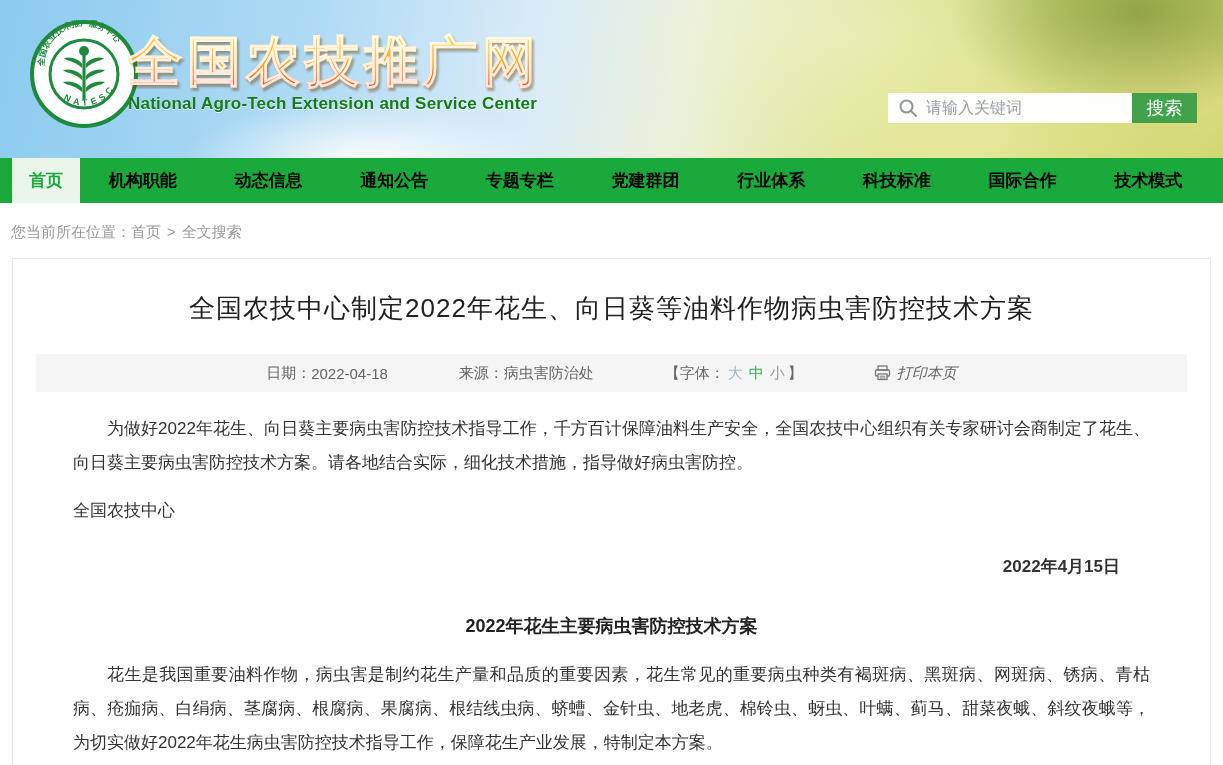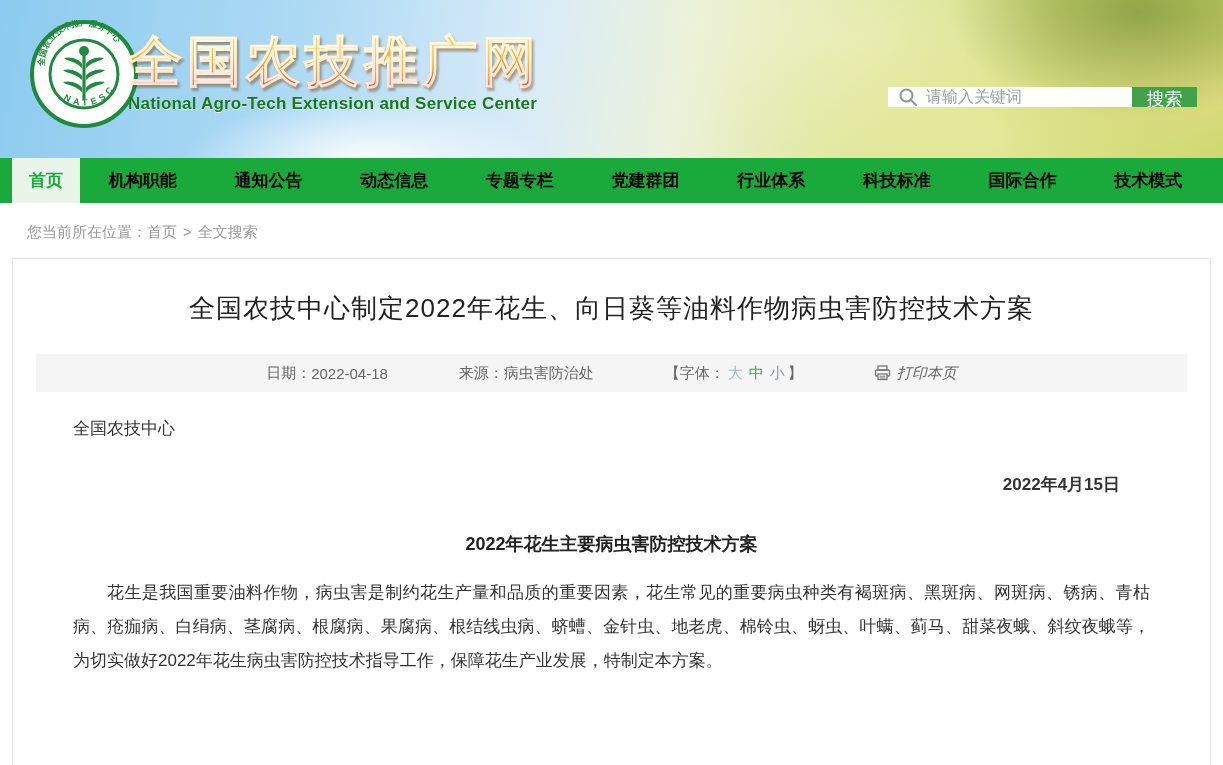--- a/index.html
+++ b/index.html
@@ -25,21 +25,21 @@
     background: linear-gradient(180deg, #ffd84e 8%, #f8a11e 52%, #e9481d 96%);
     -webkit-background-clip: text; background-clip: text;
     color: #f07c1e; -webkit-text-fill-color: transparent;
     -webkit-text-stroke: 1px rgba(255,255,255,.85);
     filter: drop-shadow(2px 3px 1px rgba(110,70,10,.45));
   }
   .site-subtitle {
     margin-top: 2px; font-size: 17px; font-weight: bold; color: #157a18; letter-spacing: .2px;
     text-shadow: 0 1px 0 rgba(255,255,255,.8);
   }
-  .search-box { position: absolute; right: 26px; top: 87px; display: flex; height: 20px; }
+  .search-box { position: absolute; right: 26px; top: 93px; display: flex; height: 30px; }
   .search-input-wrap {
     display: flex; align-items: center; width: 244px; background: rgba(255,255,255,.96);
     padding: 0 10px;
   }
   .search-input-wrap svg { flex: 0 0 auto; }
   .search-input {
     border: 0; outline: none; background: transparent; width: 100%;
     font-size: 16px; color: #444; margin-left: 8px; font-family: inherit;
   }
   .search-input::placeholder { color: #9aa0a6; }
@@ -51,21 +51,21 @@
   
   .main-nav { height: 45px; background: #1aaa3c; }
   .main-nav ul { list-style: none; display: flex; height: 100%; padding: 0 12px; }
   .nav-item {
     flex: 1; display: flex; align-items: center; justify-content: center;
     color: #000000; font-size: 17px; font-weight: bold; cursor: pointer; white-space: nowrap;
   }
   .nav-item.active { flex: 0 0 68px; background: #e9f5e9; color: #1aaa3c; }
 
   
-  .breadcrumb { height: 55px; padding: 20px 0 0 27px; font-size: 15px; color: #999; background: #fff; }
+  .breadcrumb { height: 55px; padding: 20px 0 0 11px; font-size: 15px; color: #999; background: #fff; }
   .breadcrumb .crumb-link { color: #999; cursor: pointer; text-decoration: none; }
   .breadcrumb .sep { margin: 0 6px; }
 
   
   .article-card {
     margin: 0 12px; border: 1px solid #e6e6e6; background: #fff;
     min-height: 520px; padding-bottom: 40px;
   }
   .article-title {
     margin-top: 32px; text-align: center; font-size: 26px; font-weight: 400; color: #222;
@@ -138,22 +138,22 @@
         <input class="search-input" type="text" placeholder="请输入关键词" style="">
       </div>
       <button class="search-btn">搜索</button>
     </div>
   </header>
 
   <nav class="main-nav">
     <ul>
       <li class="nav-item active">首页</li>
       <li class="nav-item">机构职能</li>
+      <li class="nav-item">动态信息</li>
       <li class="nav-item">通知公告</li>
-      <li class="nav-item">动态信息</li>
       <li class="nav-item">专题专栏</li>
       <li class="nav-item">党建群团</li>
       <li class="nav-item">行业体系</li>
       <li class="nav-item">科技标准</li>
       <li class="nav-item">国际合作</li>
       <li class="nav-item">技术模式</li>
     </ul>
   </nav>
 
   <div class="breadcrumb">
@@ -185,20 +185,21 @@
           <rect x="1.5" y="5" width="14" height="6" rx="1" fill="none" stroke="#777" stroke-width="1.3"></rect>
           <rect x="4" y="9" width="9" height="5.5" fill="#fff" stroke="#777" stroke-width="1.3"></rect>
           <line x1="5.5" y1="11.2" x2="11.5" y2="11.2" stroke="#777" stroke-width="1"></line>
           <line x1="5.5" y1="13" x2="11.5" y2="13" stroke="#777" stroke-width="1"></line>
         </svg>
         <span>打印本页</span>
       </span>
     </div>
 
     <div class="article-body">
+      <p class="para">为做好2022年花生、向日葵主要病虫害防控技术指导工作，千方百计保障油料生产安全，全国农技中心组织有关专家研讨会商制定了花生、向日葵主要病虫害防控技术方案。请各地结合实际，细化技术措施，指导做好病虫害防控。</p>
       <p class="sig">全国农技中心</p>
       <p class="sig-date">2022年4月15日</p>
       <p class="section-heading">2022年花生主要病虫害防控技术方案</p>
       <p class="para">花生是我国重要油料作物，病虫害是制约花生产量和品质的重要因素，花生常见的重要病虫种类有褐斑病、黑斑病、网斑病、锈病、青枯病、疮痂病、白绢病、茎腐病、根腐病、果腐病、根结线虫病、蛴螬、金针虫、地老虎、棉铃虫、蚜虫、叶螨、蓟马、甜菜夜蛾、斜纹夜蛾等，为切实做好2022年花生病虫害防控技术指导工作，保障花生产业发展，特制定本方案。</p>
     </div>
   </main>
 
 </div>
 
 </body></html>

